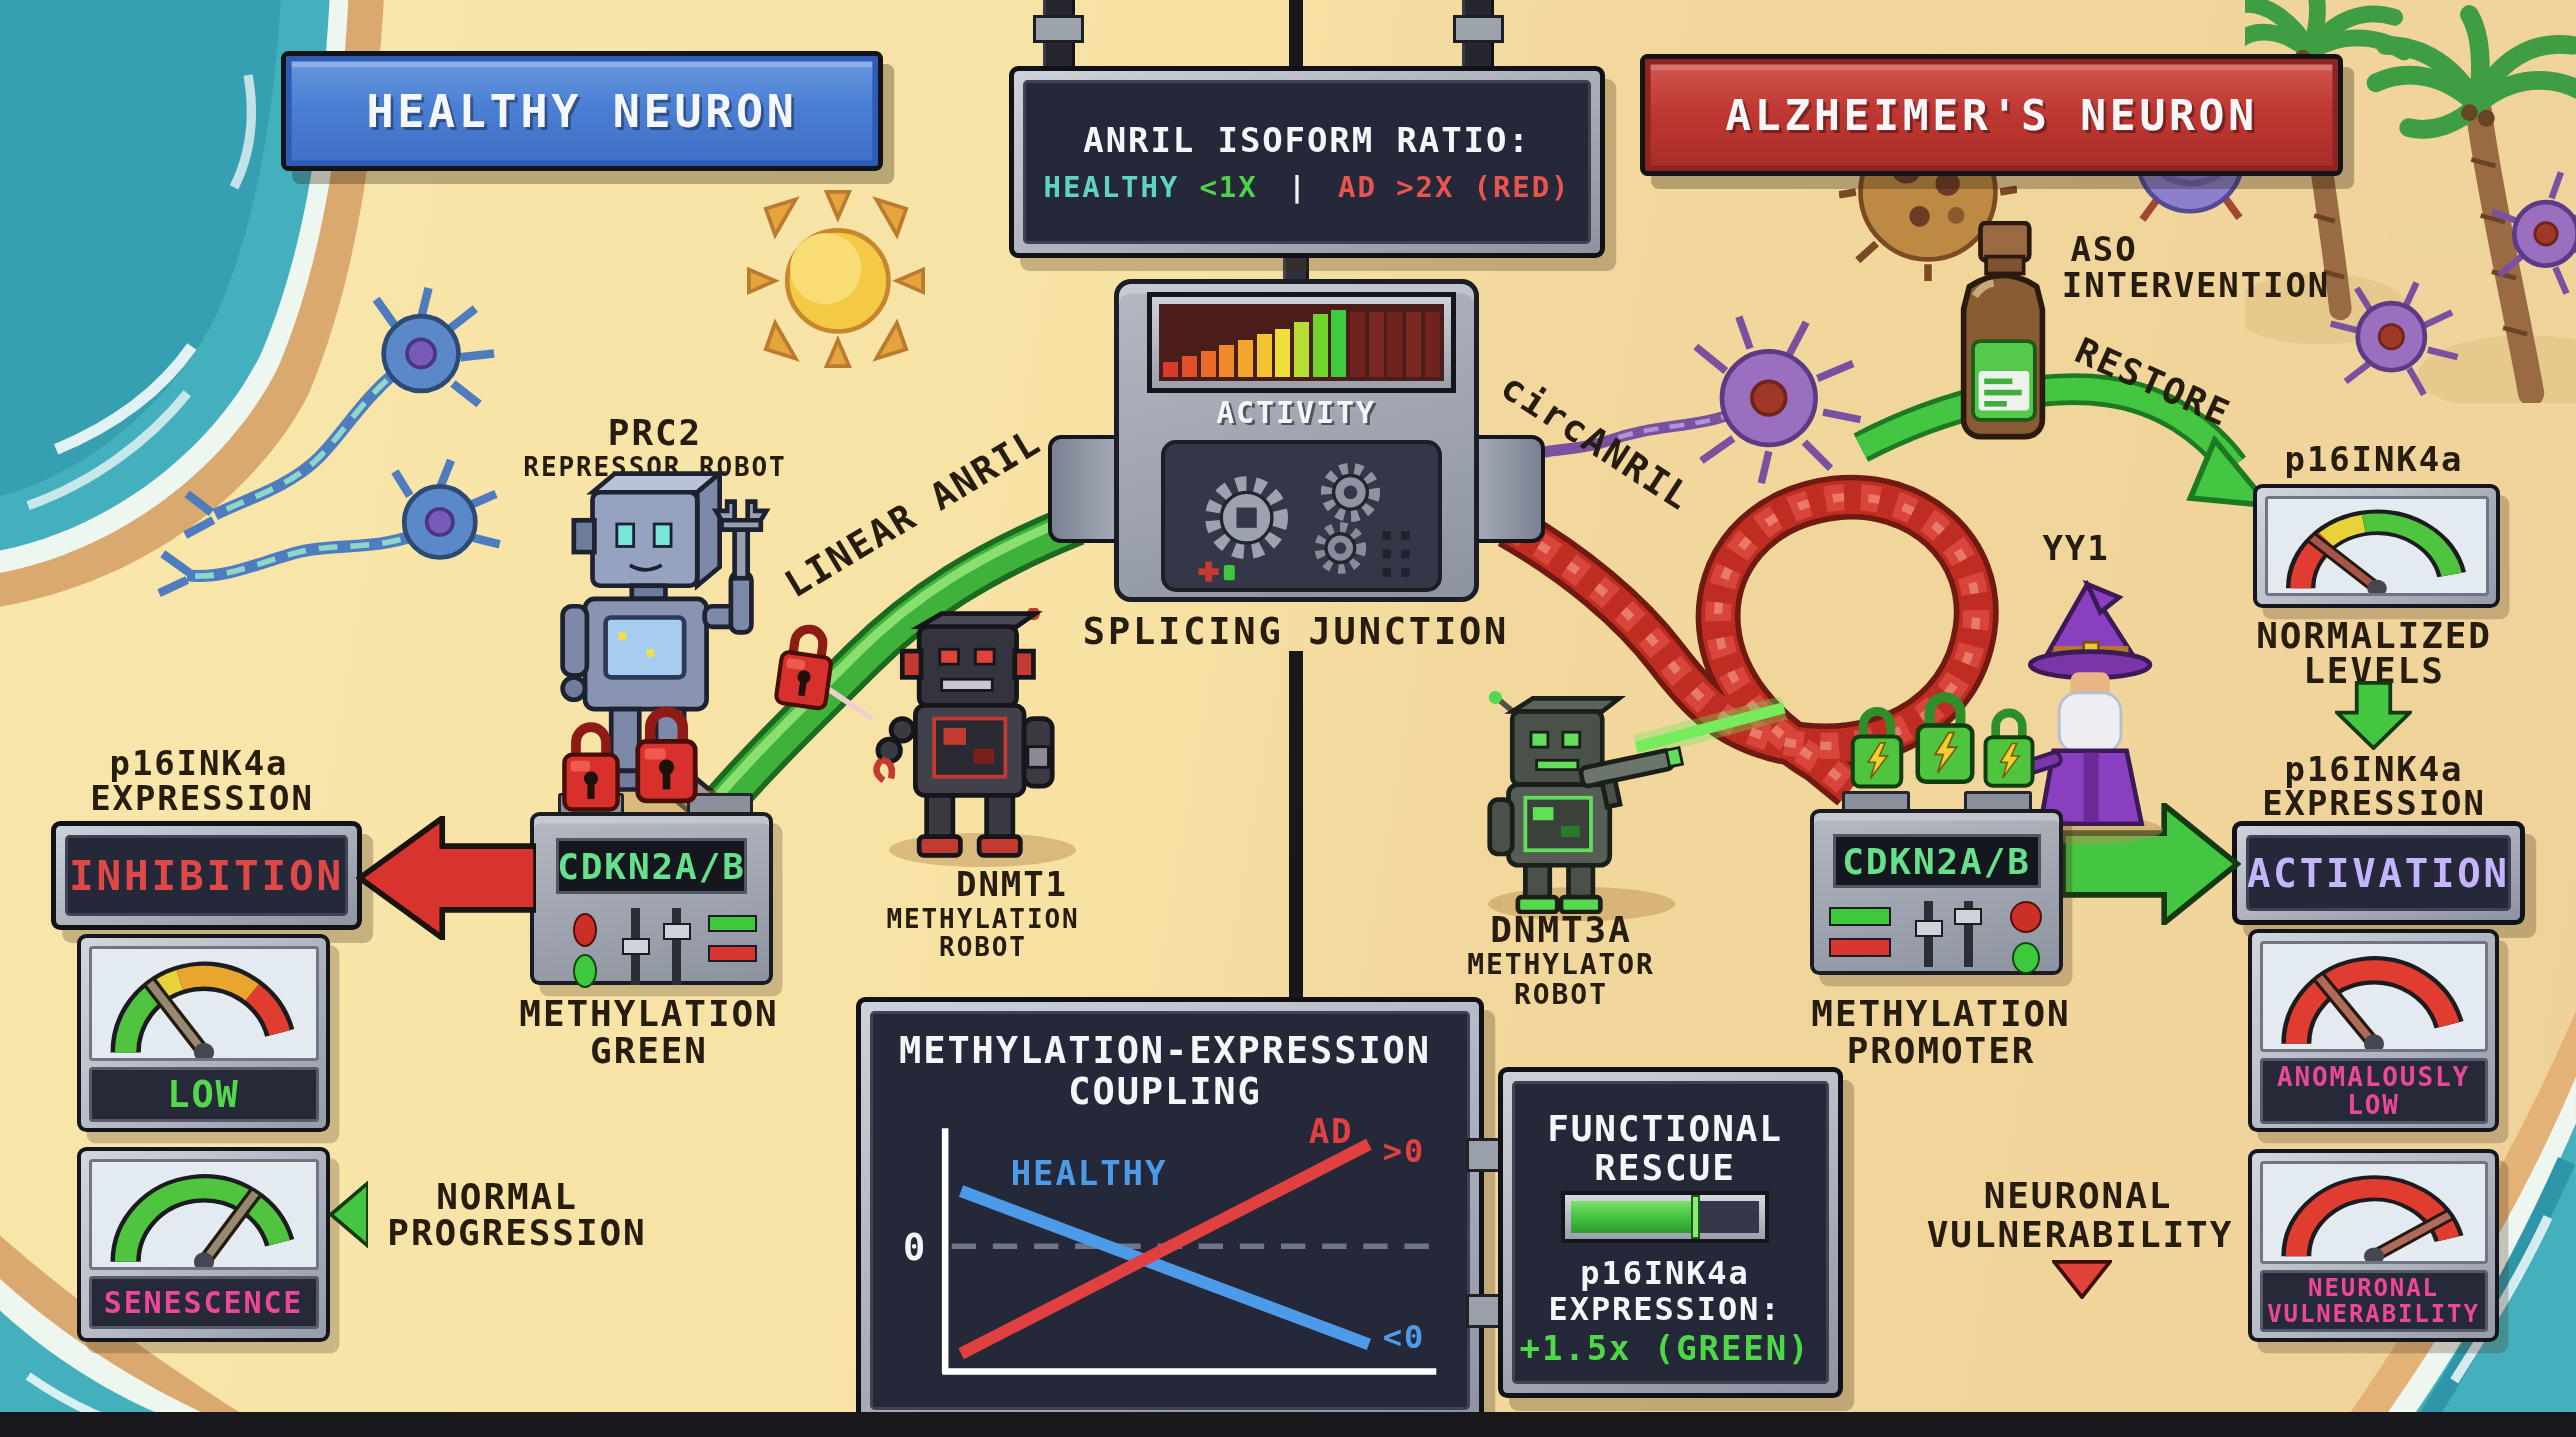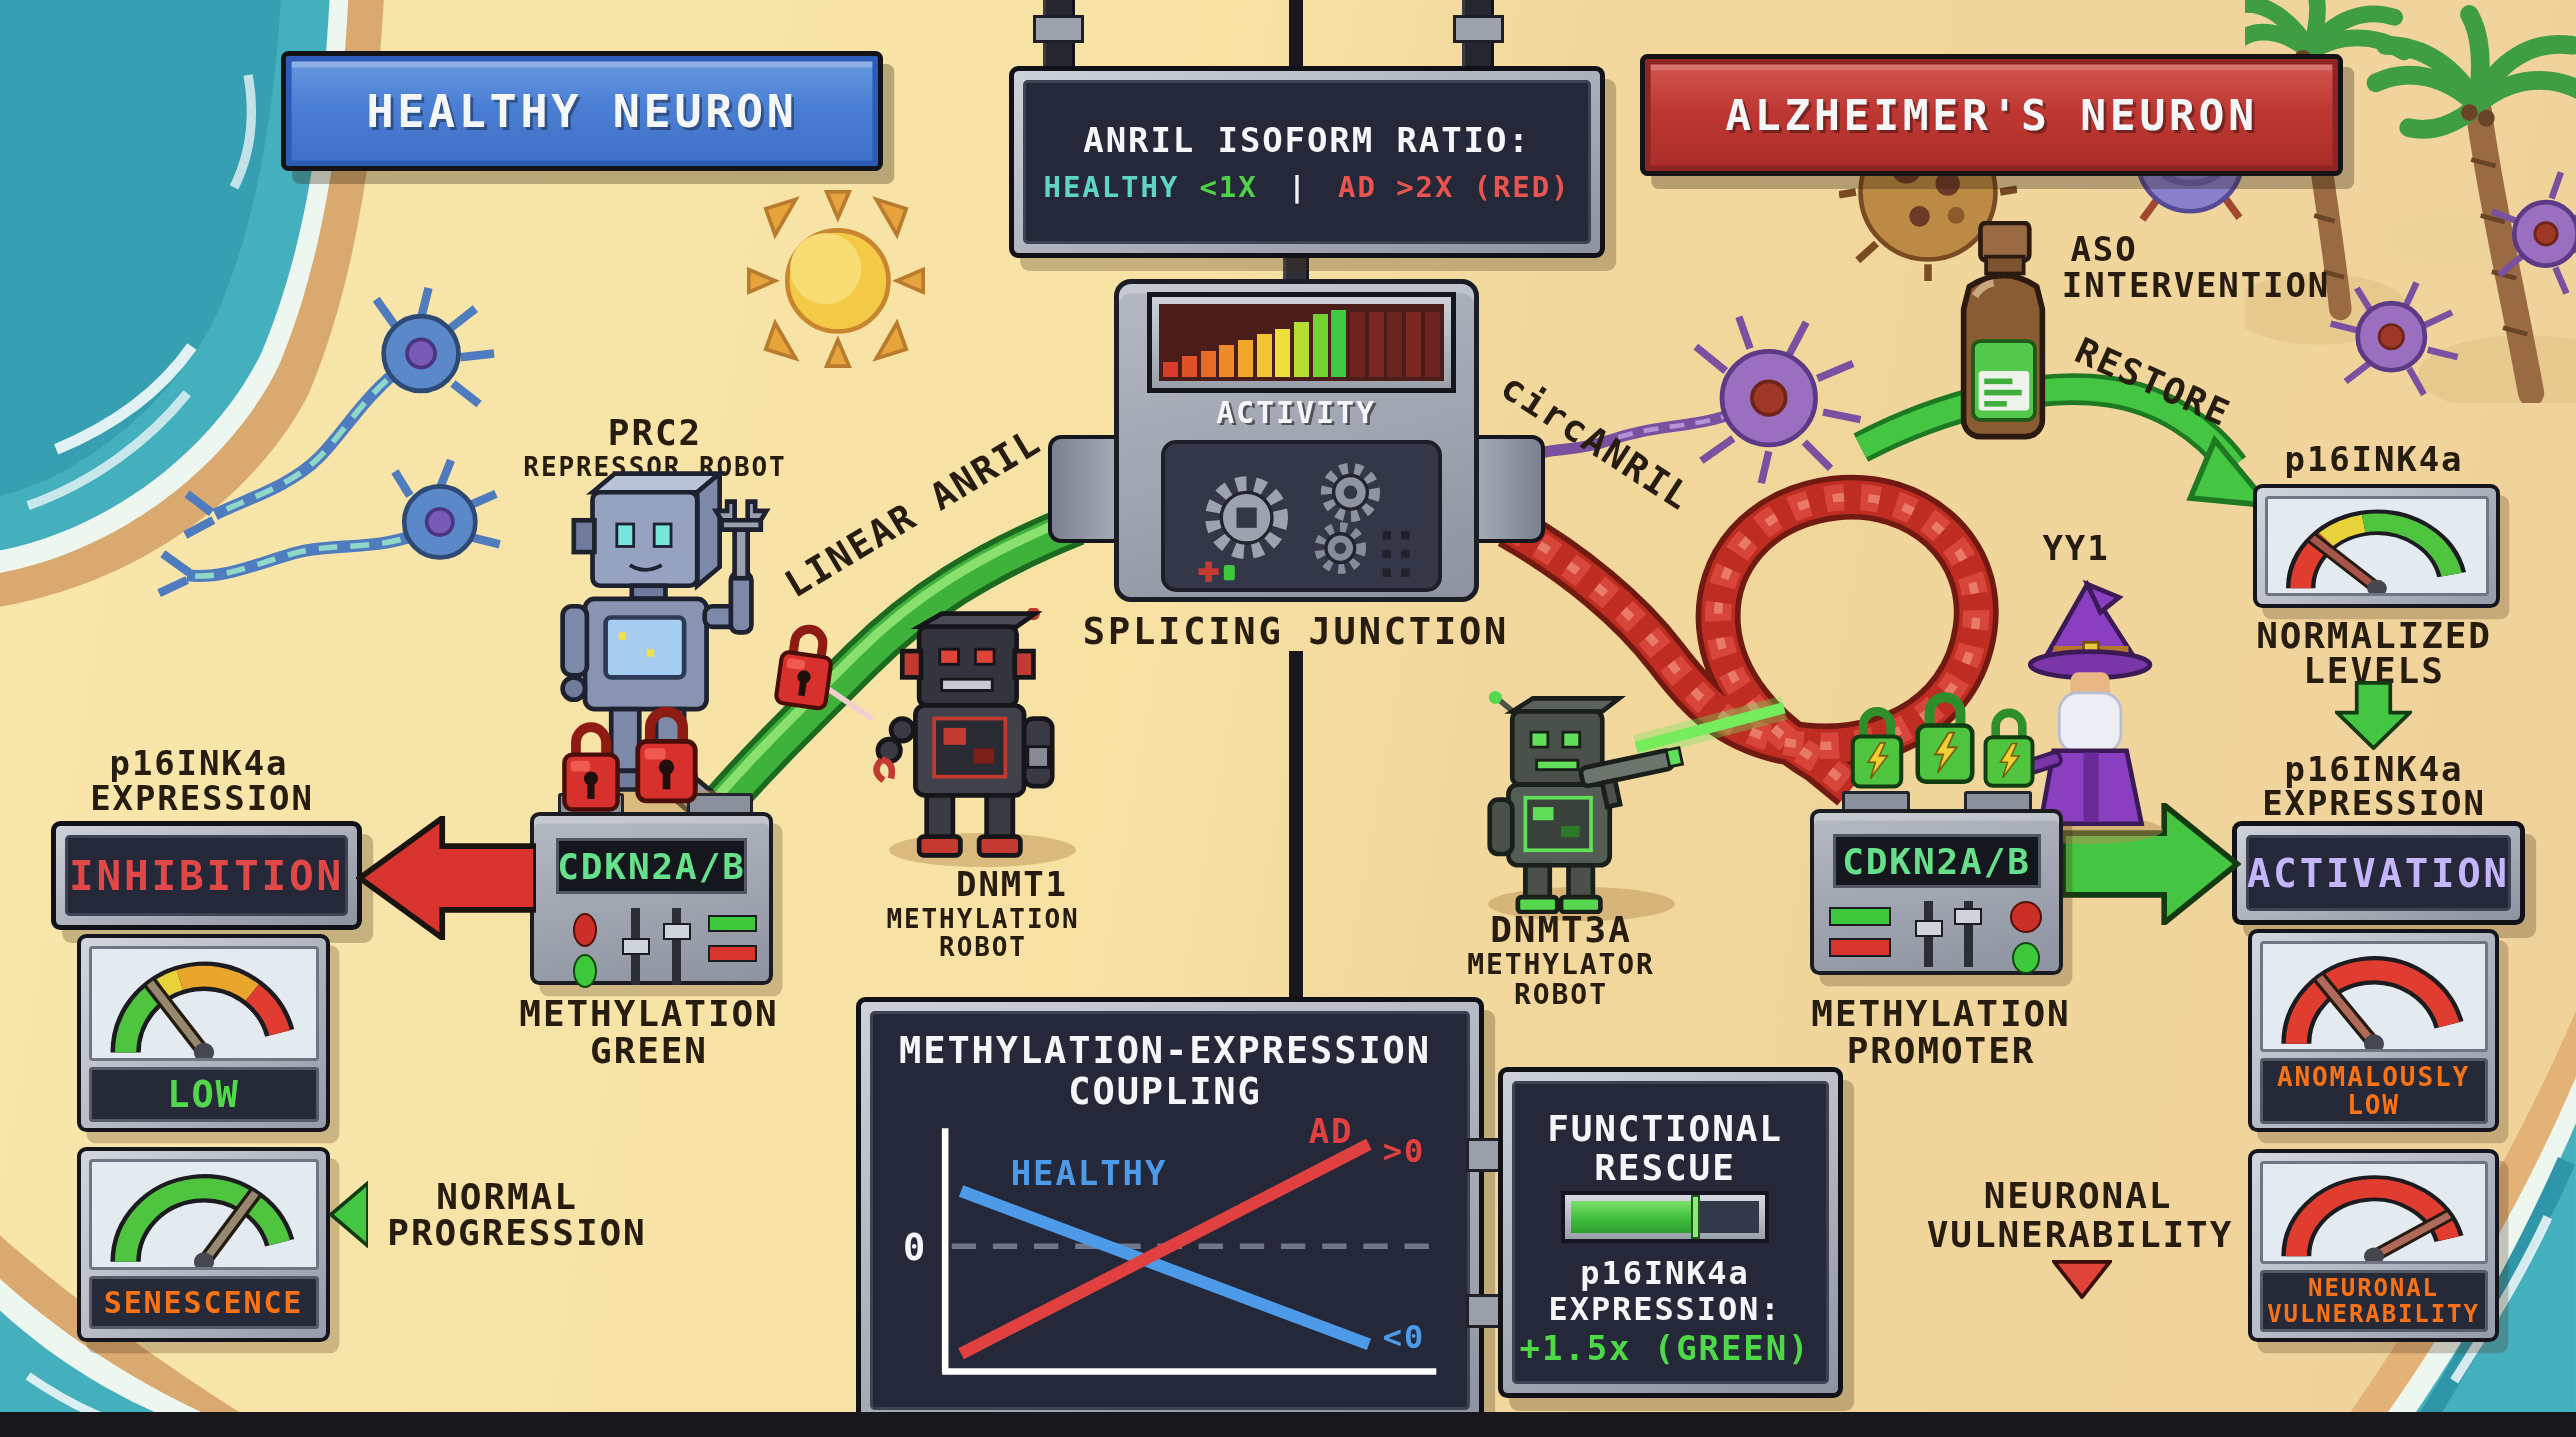--- a/index.html
+++ b/index.html
@@ -13,21 +13,21 @@
   .board{position:absolute;border:5.6px solid #101218;border-radius:9.4px;
     background:linear-gradient(160deg,#cdd1d9,#8d93a0);
     box-shadow:11.2px 13px 0 rgba(70,45,18,.28);}
   .screen{position:absolute;left:9.4px;right:9.4px;top:9.4px;bottom:9.4px;
     background:#252838;border:3.7px solid #3e4253;border-radius:4.7px;}
   .gauge{position:absolute;border:4.7px solid #15161d;border-radius:9.4px;
     background:linear-gradient(135deg,#d2d6dd,#959baa);
     box-shadow:9.4px 11.2px 0 rgba(70,45,18,.25);padding:7.5px;box-sizing:border-box;}
   .gface{background:#e3eaf0;border:3.7px solid #6f7582;border-radius:3.7px;overflow:hidden;}
   .gstrip{margin-top:6.6px;background:#262938;border:3.7px solid #565b6a;border-radius:3.7px;
-    color:#f97316;text-align:center;font-weight:bold;letter-spacing:1.9px;}
+    color:#ec4899;text-align:center;font-weight:bold;letter-spacing:1.9px;}
   .shd{position:absolute;background:rgba(186,143,82,.48);border-radius:50%;}
   .socket{position:absolute;background:#8a909c;border:3.7px solid #23252c;border-radius:2.8px;}
   svg{display:block;}
 </style>
 </head>
 <body>
 
 <div id="stage">
 
   <svg class="abs" style="left:0;top:0" width="543" height="618" viewBox="0 0 580 660">

